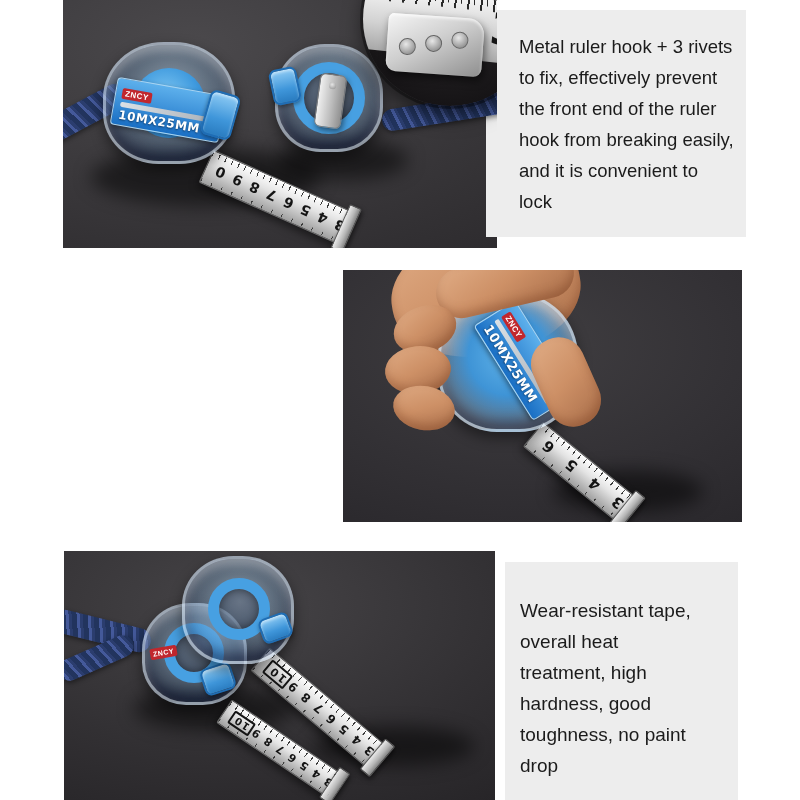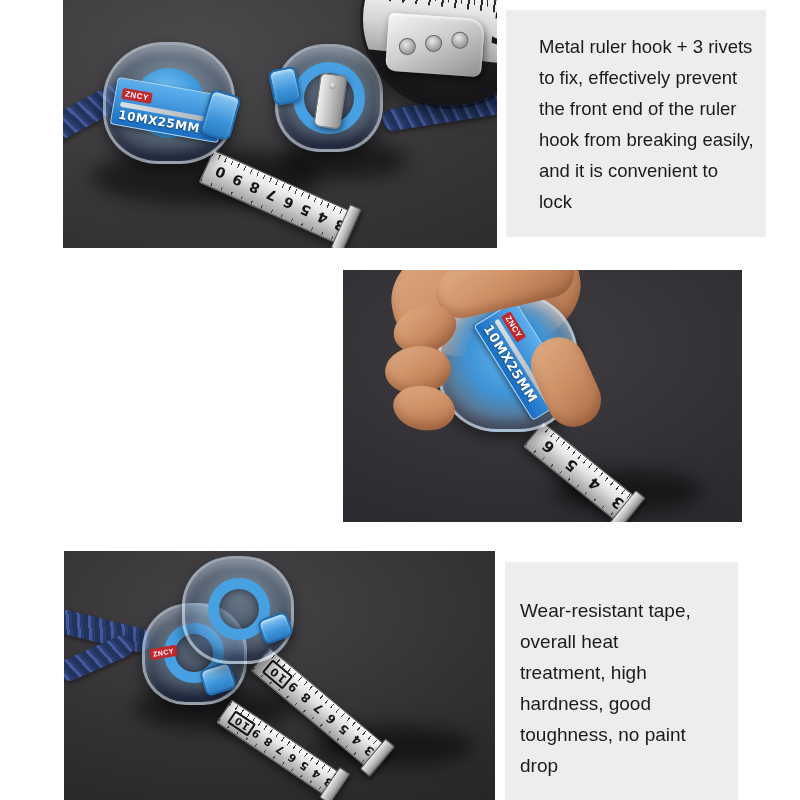--- a/index.html
+++ b/index.html
@@ -11,21 +11,21 @@
   #photo-top { left:63px; top:0; width:434px; height:248px;
     background:radial-gradient(140% 130% at 30% 18%, #4b494c 0%, #3a383b 45%, #272528 100%); }
   #photo-mid { left:343px; top:270px; width:399px; height:252px;
     background:radial-gradient(130% 120% at 45% 30%, #403e41 0%, #333135 42%, #222024 100%); }
   #photo-bot { left:64px; top:551px; width:431px; height:249px;
     background:radial-gradient(140% 130% at 40% 22%, #464447 0%, #323033 45%, #1d1b1e 100%); }
 
   
   .caption { position:absolute; box-sizing:border-box; background:#ededed; color:#1b1b1b; }
   .caption p { margin:0; }
-  #cap-top { left:506px; top:10px;  width:260px; height:227px; padding:21px 12px 0 33px; font-size:18.5px; line-height:31px; }
+  #cap-top { left:486px; top:10px;  width:260px; height:227px; padding:21px 12px 0 33px; font-size:18.5px; line-height:31px; }
   #cap-mid { left:74px;  top:283px; width:244px; height:227px; padding:15px 20px 0 15px; font-size:25px;   line-height:42px; }
   #cap-bot { left:505px; top:562px; width:233px; height:284px; padding:33px 36px 0 15px; font-size:19px;   line-height:31px; }
 
   
   .tm { position:absolute; }
   .shell { position:absolute; inset:0; border-radius:46% 46% 42% 42%;
     background:radial-gradient(circle at 52% 42%, rgba(206,231,250,.55) 0%, rgba(150,195,235,.35) 40%, rgba(72,112,162,.30) 70%, rgba(22,32,52,.38) 100%);
     border:3px solid rgba(240,248,255,.5);
     box-shadow:inset 0 6px 10px rgba(255,255,255,.35), inset 0 -8px 12px rgba(0,0,30,.35), 0 6px 14px rgba(0,0,0,.45); }
   .reel { position:absolute; border-radius:50%;

